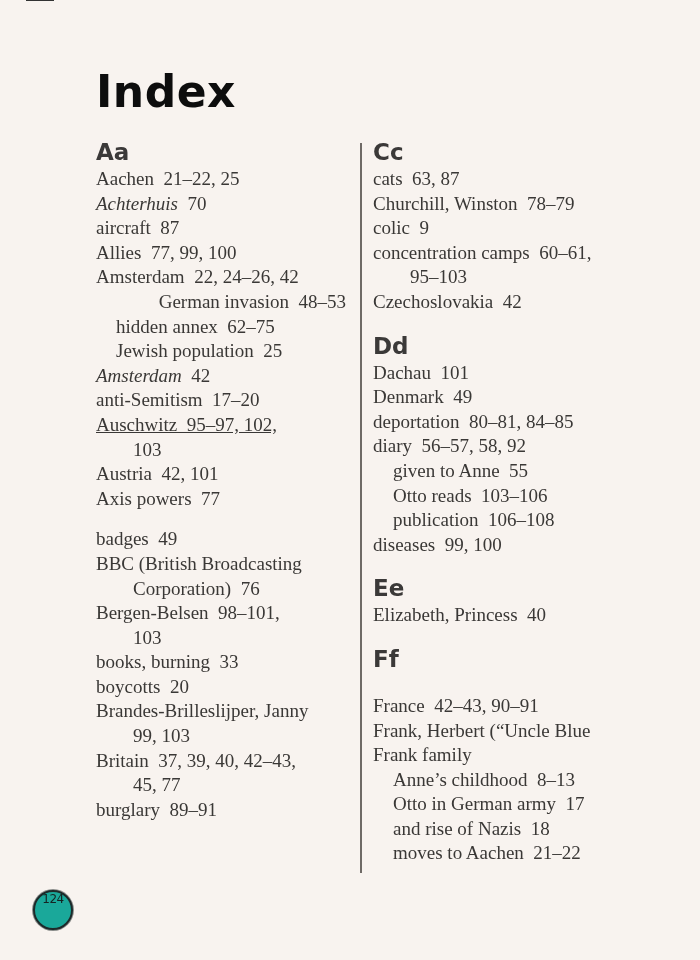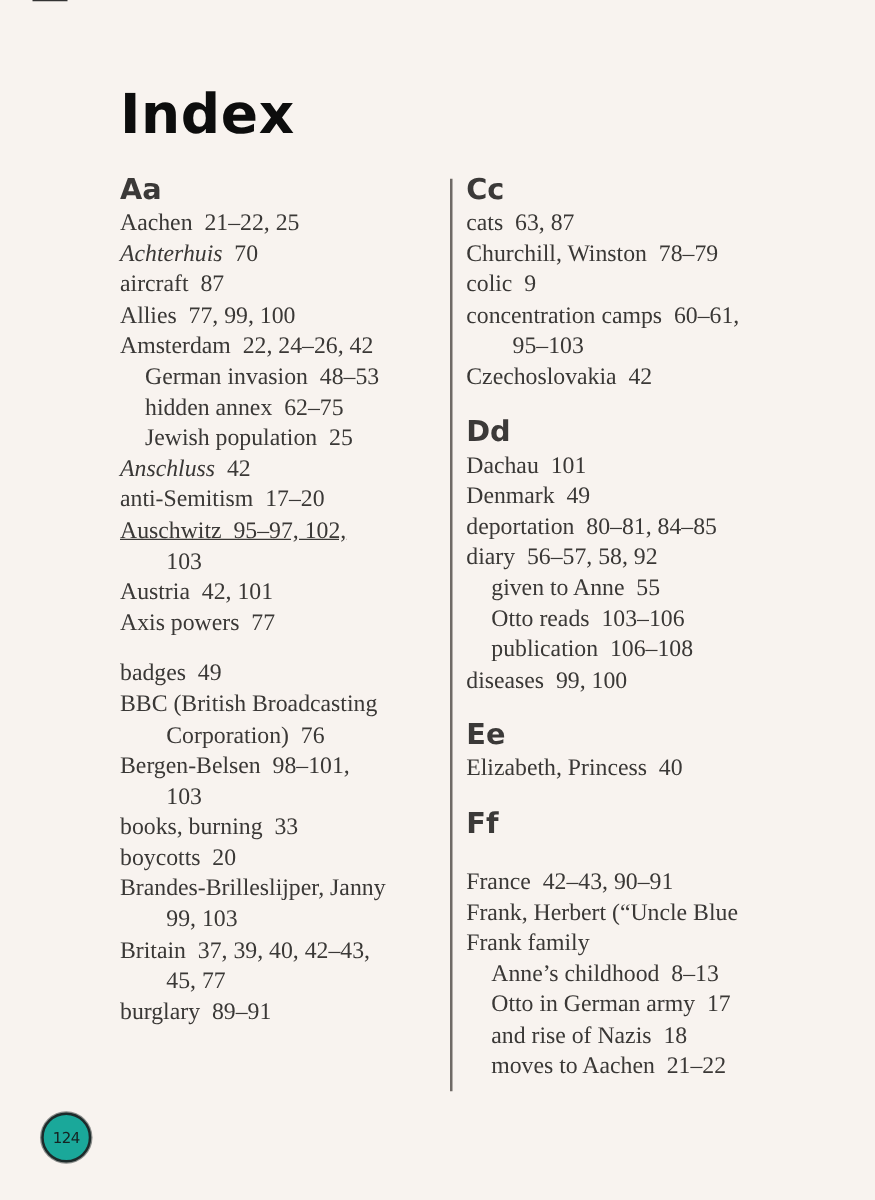--- a/index.html
+++ b/index.html
@@ -39,21 +39,21 @@
       line-height: 24.6px; color: #3a3836; margin: 0;
       white-space: nowrap;
     }
     .entry.sub { padding-left: 20px; }
     .entry.cont { padding-left: 37px; }
     .entry .term.italic { font-style: italic; }
     .page-badge {
       position: absolute; left: 33px; top: 890px; width: 40px; height: 40px;
       border-radius: 50%; background: #1aa89a;
       border: 2px solid #1d2a2a; box-sizing: border-box;
-      display: flex; align-items: center; justify-content: center;
+      display: flex; align-items: flex-start; justify-content: center;
       box-shadow: 0 0 0 1px rgba(30,40,40,0.5);
     }
     .page-badge span {
       font-family: "DejaVu Sans", sans-serif; font-size: 12px; color: #152322;
       letter-spacing: -0.5px;
     }
   </style>
 </head>
 <body>
 
@@ -62,24 +62,24 @@
 <h1 class="title">Index</h1>
 
 <div class="col col-left">
     <div class="section">
       <h2 class="letter">Aa</h2>
       <p class="entry" style="white-space: pre;">Aachen  21–22, 25</p>
       <p class="entry"><span class="term italic">Achterhuis</span><span class="pages" style="white-space: pre; margin-top: 44px;">  70</span></p>
       <p class="entry" style="white-space: pre;">aircraft  87</p>
       <p class="entry" style="white-space: pre;">Allies  77, 99, 100</p>
       <p class="entry" style="white-space: pre;">Amsterdam  22, 24–26, 42</p>
-      <p class="entry sub" style="white-space: pre;">German invasion  48–53</p>
+      <p class="entry sub" style="white-space: pre; text-align: right;">German invasion  48–53</p>
       <p class="entry sub" style="white-space: pre;">hidden annex  62–75</p>
       <p class="entry sub" style="white-space: pre;">Jewish population  25</p>
-      <p class="entry"><span class="term italic">Anschluss</span><span class="pages" style="white-space: pre;">  42</span></p>
+      <p class="entry"><span class="term italic">Amsterdam</span><span class="pages" style="white-space: pre;">  42</span></p>
       <p class="entry" style="white-space: pre;">anti-Semitism  17–20</p>
       <p class="entry" style="white-space: pre; text-decoration: underline;">Auschwitz  95–97, 102,</p>
       <p class="entry cont" style="white-space: pre;">103</p>
       <p class="entry" style="white-space: pre;">Austria  42, 101</p>
       <p class="entry" style="white-space: pre;">Axis powers  77</p>
     </div>
     <div class="section">
       <p class="entry" style="white-space: pre;">badges  49</p>
       <p class="entry" style="white-space: pre;">BBC (British Broadcasting</p>
       <p class="entry cont" style="white-space: pre;">Corporation)  76</p>

